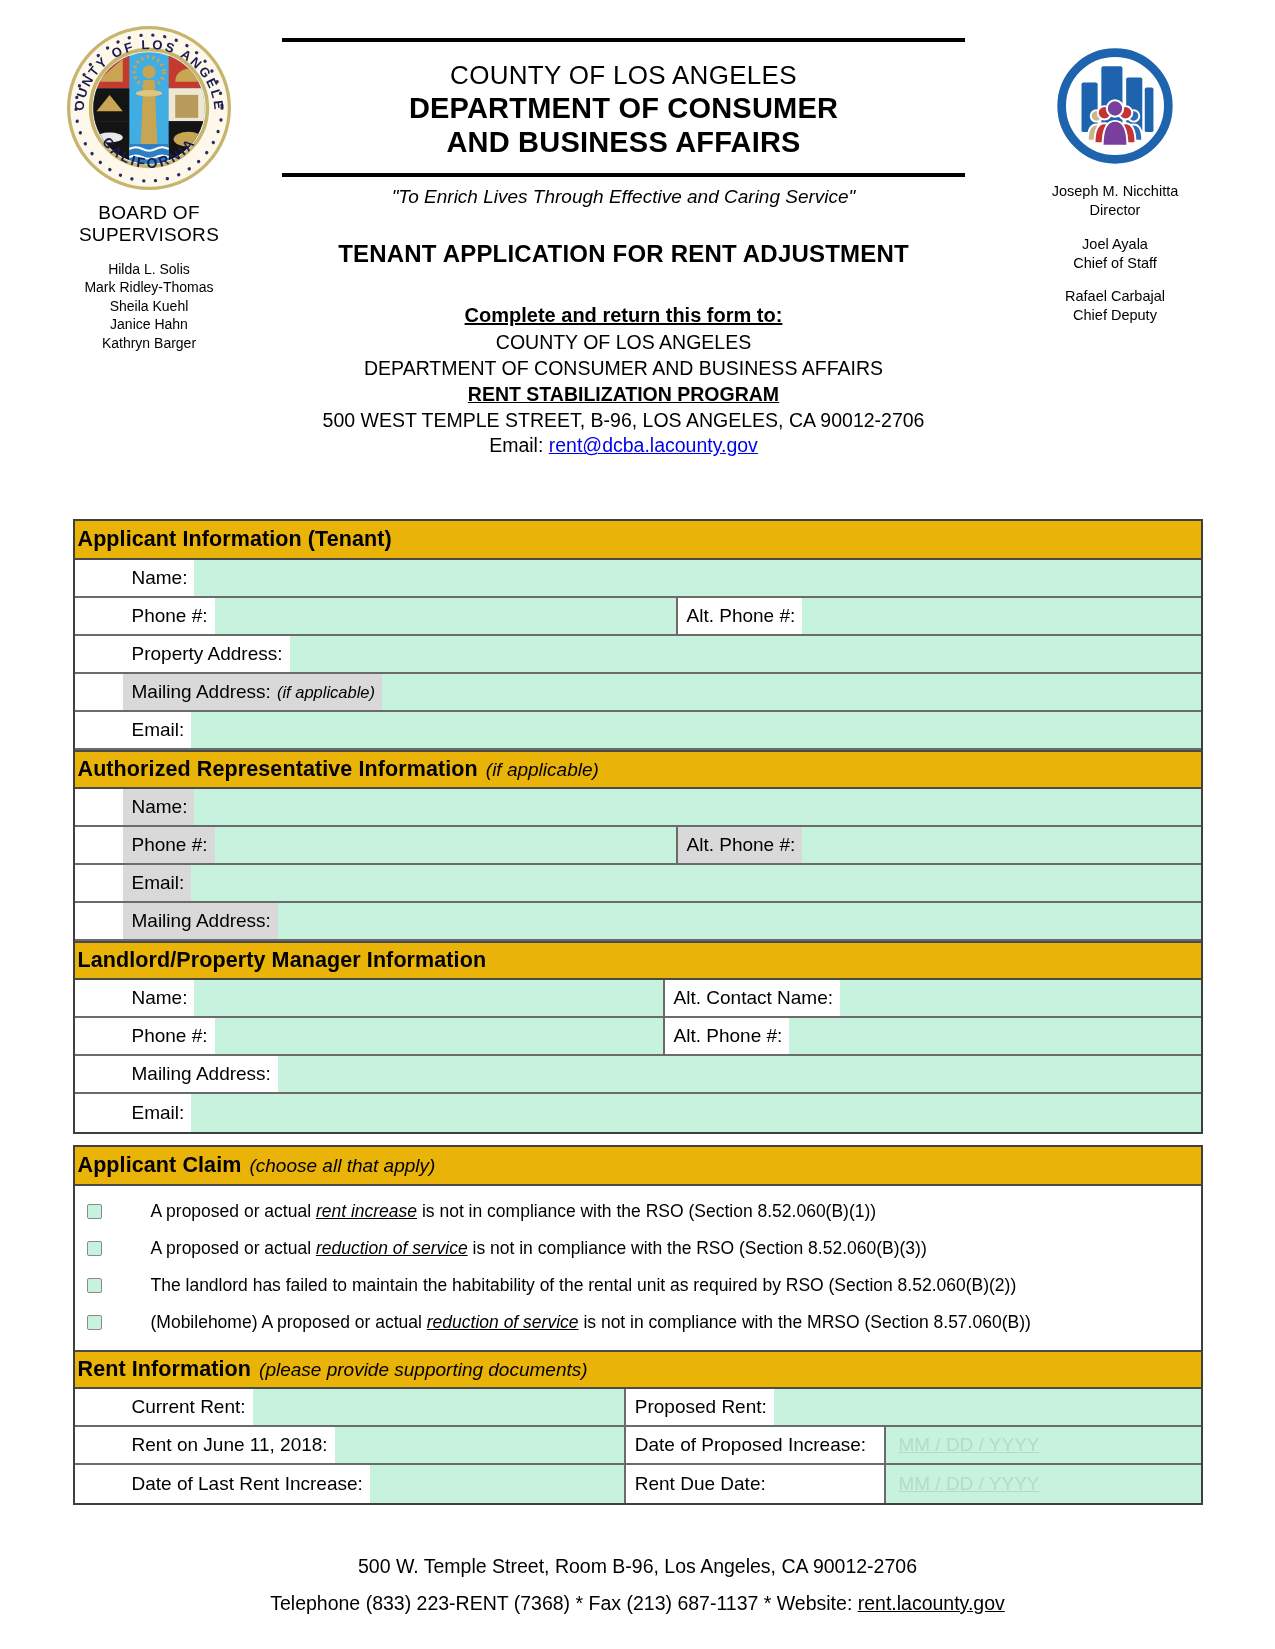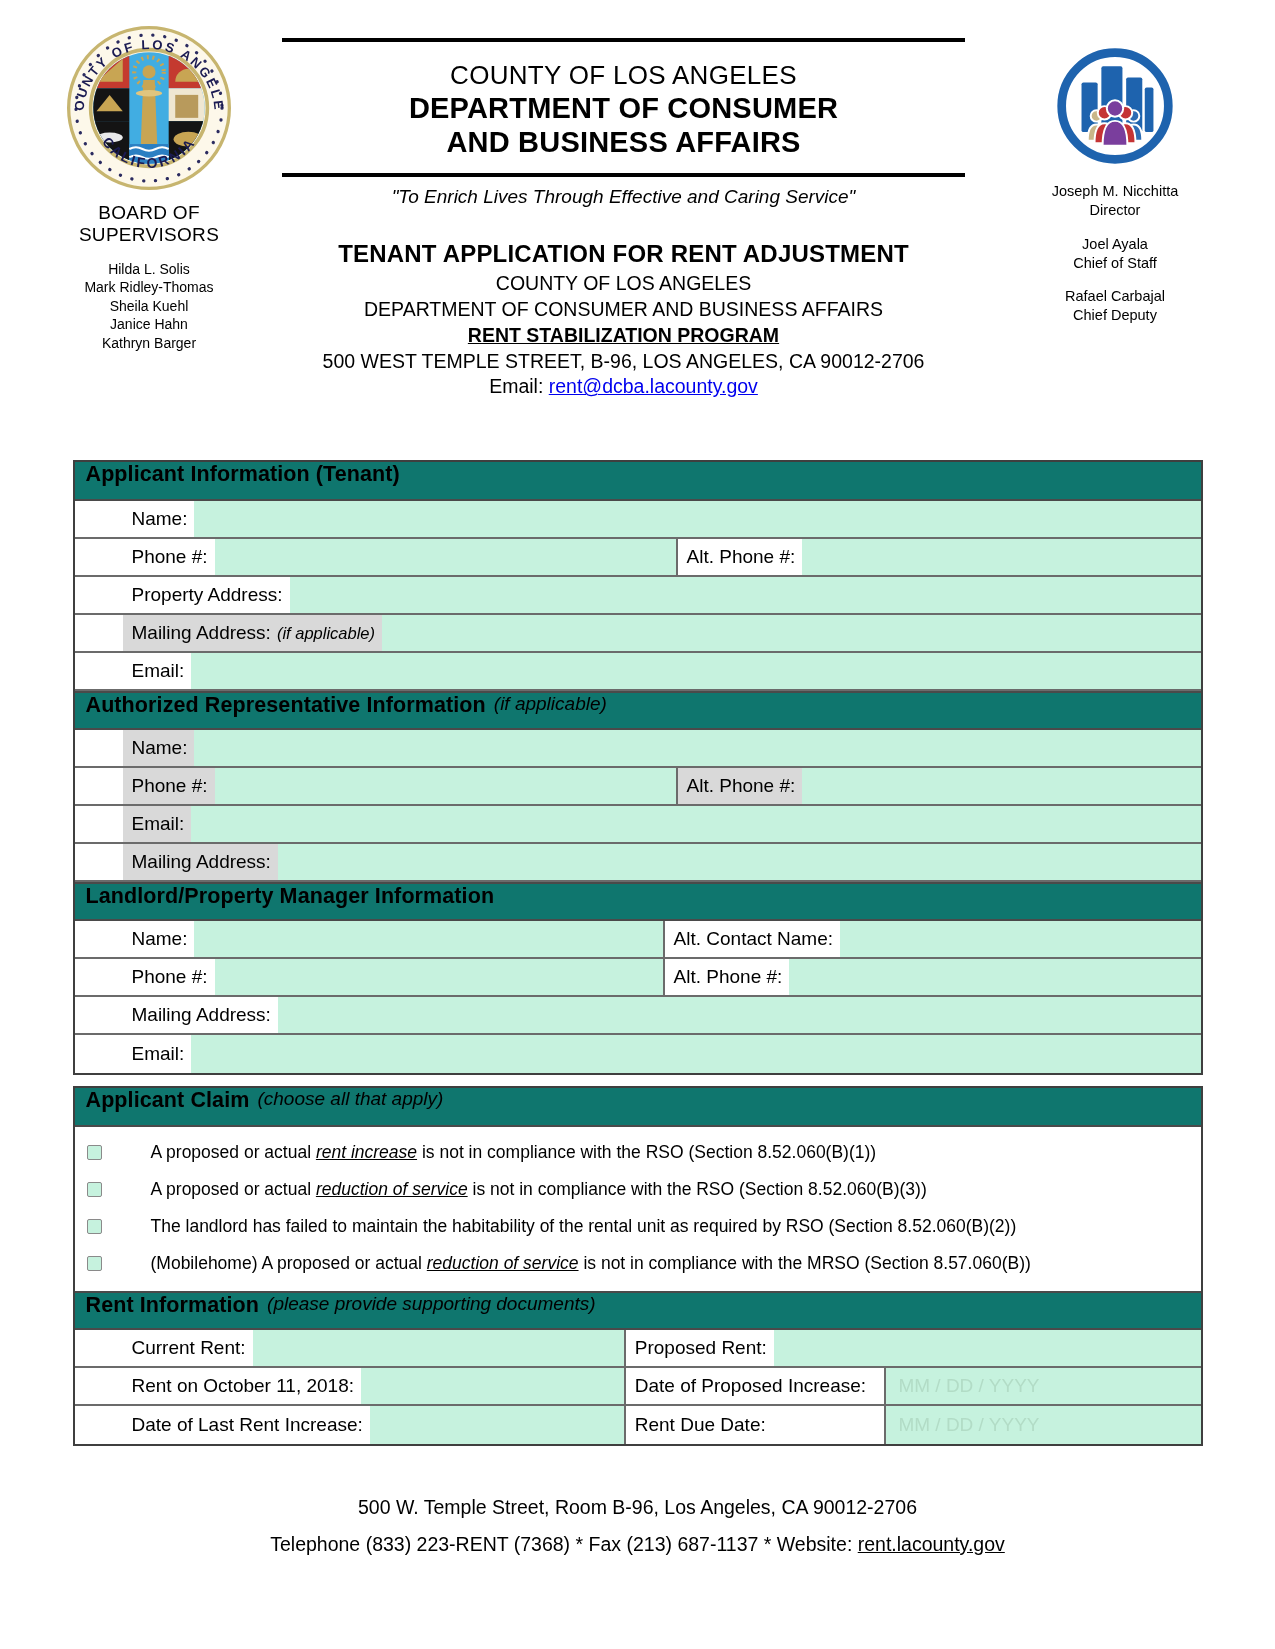--- a/index.html
+++ b/index.html
@@ -27,22 +27,22 @@
   .return-block .bold { font-weight:bold;text-decoration:underline; }
   a.link { color:#0000EE; text-decoration:underline; cursor:pointer; }
   .col-right { width:252px; text-align:center; flex-shrink:0; padding-top:20px; }
   .col-right svg { display:block; margin:0 auto 14px; }
   .off-name { font-size:14.5px; font-weight:normal; line-height:1.3; }
   .off-group { font-size:14.5px; line-height:1.3; margin-top:15px; }
   
   .form-table { width:1130px; margin:60px auto 0; border:2px solid #3F3F3F; background:#fff; }
   .form-table.second { margin-top:11px; }
   .sec-header {
-    background:#0f766e; min-height:39px; display:flex; 
-    padding:0 11px; border-top:2px solid #4A4A4A; border-bottom:2px solid #4A4A4A;
+    background:#eab308; min-height:39px; display:flex; align-items:center;
+    padding:0 3px; border-top:2px solid #4A4A4A; border-bottom:2px solid #4A4A4A;
   }
   .sec-header:first-child { border-top:none; }
   .sec-title { font-weight:bold; font-size:21.5px; letter-spacing:.1px; }
   .sec-note { font-style:italic; font-size:19px; margin-left:8px; }
   .frow { display:flex; align-items:stretch; min-height:38px; border-bottom:2px solid #6B6B6B;padding-left:48px; }
   .frow.last { border-bottom:none; }
   .lbl {
     display:flex; align-items:center; padding:0 7px 0 9px; font-size:19px;
     white-space:nowrap; background:#fff;
   }
@@ -50,21 +50,21 @@
   .lbl .note { font-style:italic; font-size:16.5px; margin-left:6px; }
   .field { flex:1; background:#C6F2DE; cursor:text; }
   .cell { display:flex; align-items:stretch; }
   .cell.right { flex:1; border-left:2px solid #6B6B6B; }
   .w-phone { width:51.3%; }
   .w-landlord { width:50.1%; }
   .w-rent { width:46.5%; }
   .date-box {
     width:55%; background:#C6F2DE; border-left:2px solid #6B6B6B;
     display:flex; align-items:center; padding-left:12px;
-    color:#B2DCC6; font-size:19px; cursor:text;
+    color:#B2DCC6; font-size:19px; cursor:text;text-decoration:underline;
   }
   
   .claims { padding:7px 12px 9px; }
   .claim { display:flex; align-items:center; min-height:37px; font-size:17.5px;gap:39px; }
   .checkbox {
     width:15px; height:15px; flex-shrink:0; background:#C6F2DE;
     border:1.6px solid #8A8A8A; border-radius:2px; margin-right:10px; cursor:pointer;
   }
   .claim .em { font-style:italic; text-decoration:underline; }
   
@@ -131,20 +131,21 @@
     </div>
 
     <div class="col-center">
       <div class="rule top"></div>
       <div class="county-line">COUNTY OF LOS ANGELES</div>
       <div class="dept-line">DEPARTMENT OF CONSUMER</div>
       <div class="dept-line">AND BUSINESS AFFAIRS</div>
       <div class="rule bottom"></div>
       <div class="motto">"To Enrich Lives Through Effective and Caring Service"</div>
       <div class="form-title">TENANT APPLICATION FOR RENT ADJUSTMENT</div>
+      <div class="return-heading">Complete and return this form to:</div>
       <div class="return-block">
         <div>COUNTY OF LOS ANGELES</div>
         <div>DEPARTMENT OF CONSUMER AND BUSINESS AFFAIRS</div>
         <div class="bold">RENT STABILIZATION PROGRAM</div>
         <div>500 WEST TEMPLE STREET, B-96, LOS ANGELES, CA 90012-2706</div>
         <div><span>Email: </span><a class="link">rent@dcba.lacounty.gov</a></div>
       </div>
     </div>
 
     <div class="col-right">
@@ -326,21 +327,21 @@
         <span class="lbl">Current Rent:</span>
         <div class="field"></div>
       </div>
       <div class="cell right">
         <span class="lbl">Proposed Rent:</span>
         <div class="field"></div>
       </div>
     </div>
     <div class="frow">
       <div class="cell w-rent">
-        <span class="lbl">Rent on October 11, 2018:</span>
+        <span class="lbl">Rent on June 11, 2018:</span>
         <div class="field"></div>
       </div>
       <div class="cell right">
         <span class="lbl" style="flex:1">Date of Proposed Increase:</span>
         <div class="date-box">MM / DD / YYYY</div>
       </div>
     </div>
     <div class="frow last">
       <div class="cell w-rent">
         <span class="lbl">Date of Last Rent Increase:</span>

